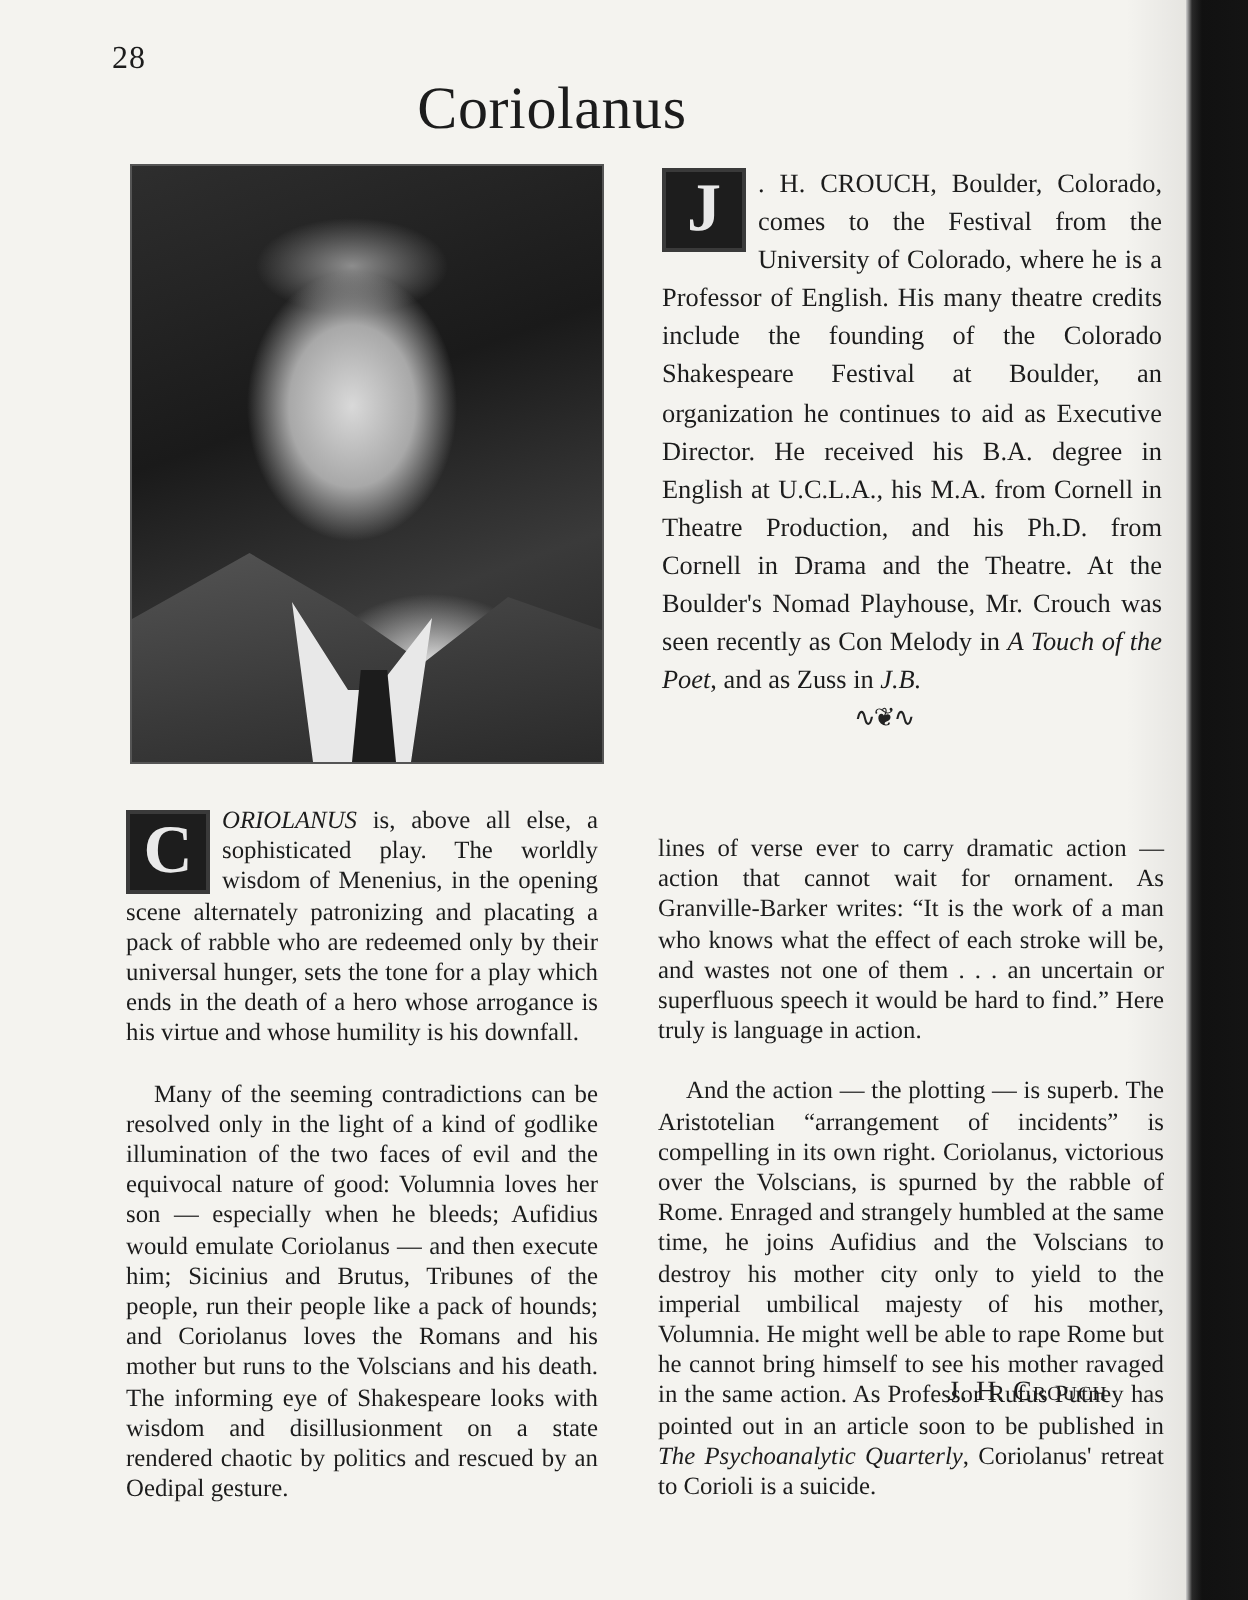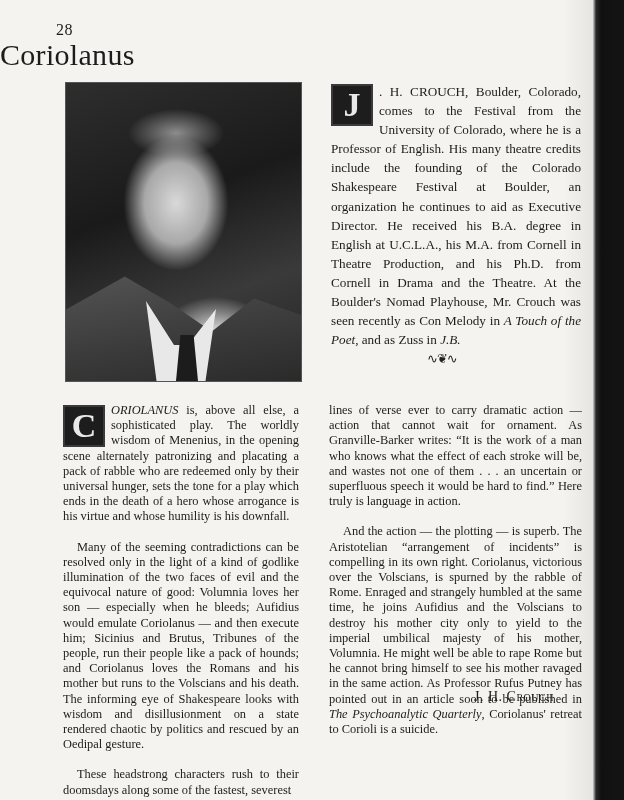--- a/index.html
+++ b/index.html
@@ -12,21 +12,21 @@
   .page-edge {
     position:absolute; right:0; top:0; width:31px; height:800px;
     background:linear-gradient(90deg,#cfcfcf 0px,#2a2a2a 3px,#111 8px,#141414 100%);
   }
   .page-shade {
     position:absolute; right:31px; top:0; width:30px; height:800px;
     background:linear-gradient(90deg,rgba(0,0,0,0),rgba(0,0,0,0.06));
   }
   .page-number { position:absolute; left:56px; top:21px; font-size:16px; letter-spacing:0.5px; }
   .title {
-    position:absolute; left:0; width:552px; top:38px; text-align:left;
+    position:absolute; left:0; width:552px; top:38px; text-align:center;
     font-size:30px; font-weight:normal; letter-spacing:0.3px; margin:0;
   }
   .portrait {
     position:absolute; left:65px; top:82px; width:235px; height:298px;
     background:
       radial-gradient(ellipse 70px 90px at 110px 120px, #d9d9d9 0%, #a8a8a8 45%, rgba(60,60,60,0) 75%),
       radial-gradient(ellipse 90px 60px at 150px 250px, #e6e6e6 0%, rgba(0,0,0,0) 60%),
       radial-gradient(ellipse 60px 30px at 110px 50px, #8d8d8d 0%, rgba(0,0,0,0) 80%),
       linear-gradient(160deg,#2e2e2e 0%,#1a1a1a 40%,#3a3a3a 70%,#232323 100%);
     border:1px solid #555;
@@ -50,21 +50,21 @@
   .dropcap {
     float:left; width:24px; height:24px; margin:3px 6px 0 0;
     background:#1d1d1d; border:2px solid #3a3a3a;
     color:#e9e9e9; font-size:22px; line-height:24px; text-align:center; font-weight:bold;
   }
   .dropcap-lg { width:38px; height:38px; font-size:34px; line-height:38px; margin:2px 6px 0 0; }
   .ornament {
     position:absolute; left:427px; top:351px; font-size:13px; letter-spacing:-1px; color:#222;
   }
   .essay-left { left:63px; top:403px; width:236px; font-size:12.4px; line-height:15.2px; }
-  .essay-right { left:329px; top:403px; width:253px; font-size:12.4px; line-height:15.2px; }
+  .essay-right { left:329px; top:417px; width:253px; font-size:12.4px; line-height:15.2px; }
   .essay-left p, .essay-right p { margin:0 0 15px 0; }
   .indent { text-indent:14px; }
   em { font-style:italic; }
   .smallcaps { font-variant:small-caps; letter-spacing:0.5px; }
   .signature { position:absolute; left:474px; top:689px; font-size:14px; }
 </style>
 </head>
 <body>
 
 <div class="page-shade"></div>
@@ -83,21 +83,20 @@
   <span class="dropcap dropcap-lg">J</span><span>. H. CROUCH, Boulder, Colorado, comes to the Festival from the University of Colorado, where he is a Professor of English. His many theatre credits include the founding of the Colorado Shakespeare Festival at Boulder, an organization he continues to aid as Executive Director. He received his B.A. degree in English at U.C.L.A., his M.A. from Cornell in Theatre Production, and his Ph.D. from Cornell in Drama and the Theatre. At the Boulder's Nomad Playhouse, Mr. Crouch was seen recently as Con Melody in </span><em>A Touch of the Poet</em><span>, and as Zuss in </span><em>J.B.</em>
 </div>
 
 <div class="ornament">∿❦∿</div>
 
 <div class="col essay-left">
   <p>
     <span class="dropcap dropcap-lg">C</span><em>ORIOLANUS</em><span> is, above all else, a sophisticated play. The worldly wisdom of Menenius, in the opening scene alternately patronizing and placating a pack of rabble who are redeemed only by their universal hunger, sets the tone for a play which ends in the death of a hero whose arrogance is his virtue and whose humility is his downfall.</span>
   </p>
   <p class="indent">Many of the seeming contradictions can be resolved only in the light of a kind of godlike illumination of the two faces of evil and the equivocal nature of good: Volumnia loves her son — especially when he bleeds; Aufidius would emulate Coriolanus — and then execute him; Sicinius and Brutus, Tribunes of the people, run their people like a pack of hounds; and Coriolanus loves the Romans and his mother but runs to the Volscians and his death. The informing eye of Shakespeare looks with wisdom and disillusionment on a state rendered chaotic by politics and rescued by an Oedipal gesture.</p>
-  <p class="indent">These headstrong characters rush to their doomsdays along some of the fastest, severest</p>
 </div>
 
 <div class="col essay-right">
   <p>lines of verse ever to carry dramatic action — action that cannot wait for ornament. As Granville-Barker writes: “It is the work of a man who knows what the effect of each stroke will be, and wastes not one of them . . . an uncertain or superfluous speech it would be hard to find.” Here truly is language in action.</p>
   <p class="indent">
     <span>And the action — the plotting — is superb. The Aristotelian “arrangement of incidents” is compelling in its own right. Coriolanus, victorious over the Volscians, is spurned by the rabble of Rome. Enraged and strangely humbled at the same time, he joins Aufidius and the Volscians to destroy his mother city only to yield to the imperial umbilical majesty of his mother, Volumnia. He might well be able to rape Rome but he cannot bring himself to see his mother ravaged in the same action. As Professor Rufus Putney has pointed out in an article soon to be published in </span><em>The Psychoanalytic Quarterly</em><span>, Coriolanus' retreat to Corioli is a suicide.</span>
   </p>
 </div>
 
 <div class="signature smallcaps">J. H. Crouch</div>

